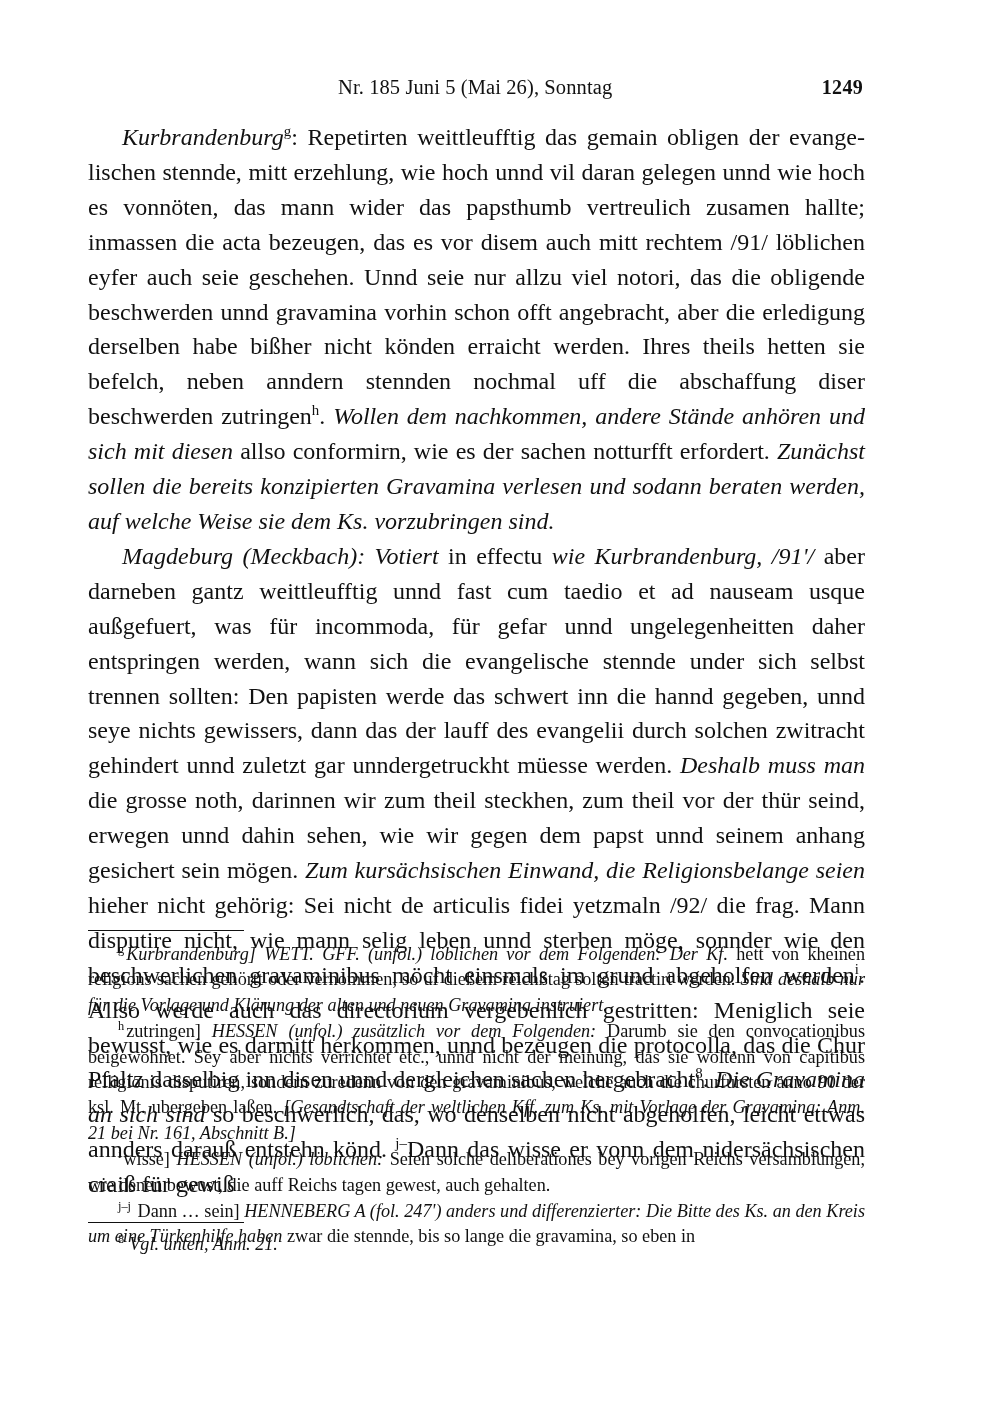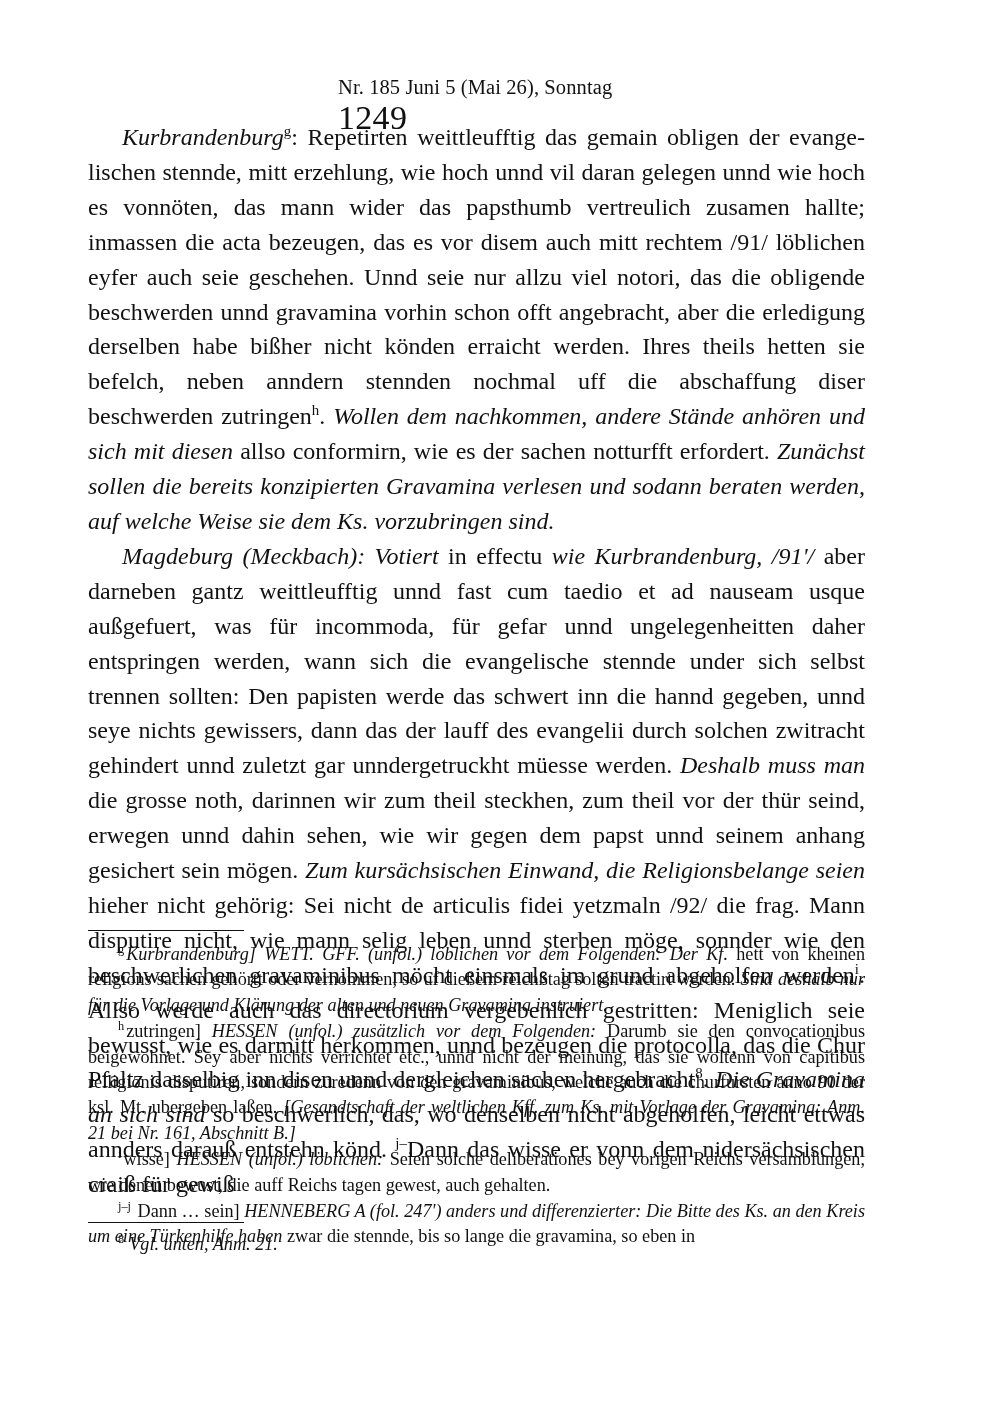--- a/index.html
+++ b/index.html
@@ -24,29 +24,29 @@
   
   .runhead {
     position: absolute;
     top: 76px;
     left: 88px;
     width: 775px;
     display: flex;
     align-items: baseline;
     justify-content: space-between;
     font-size: 20.5px;
-    flex-direction: column;
   }
   .runhead-title {
     margin-left: 250px;
     letter-spacing: 0.1px;
   }
   .runhead-folio {
-    font-size: 34px;
+    font-size: 20px;
     letter-spacing: 0.3px;
+    font-weight: bold;
   }
   
   .body-block {
     position: absolute;
     top: 120px;
     left: 88px;
     width: 777px;
   }
   p.para {
     margin: 0;

